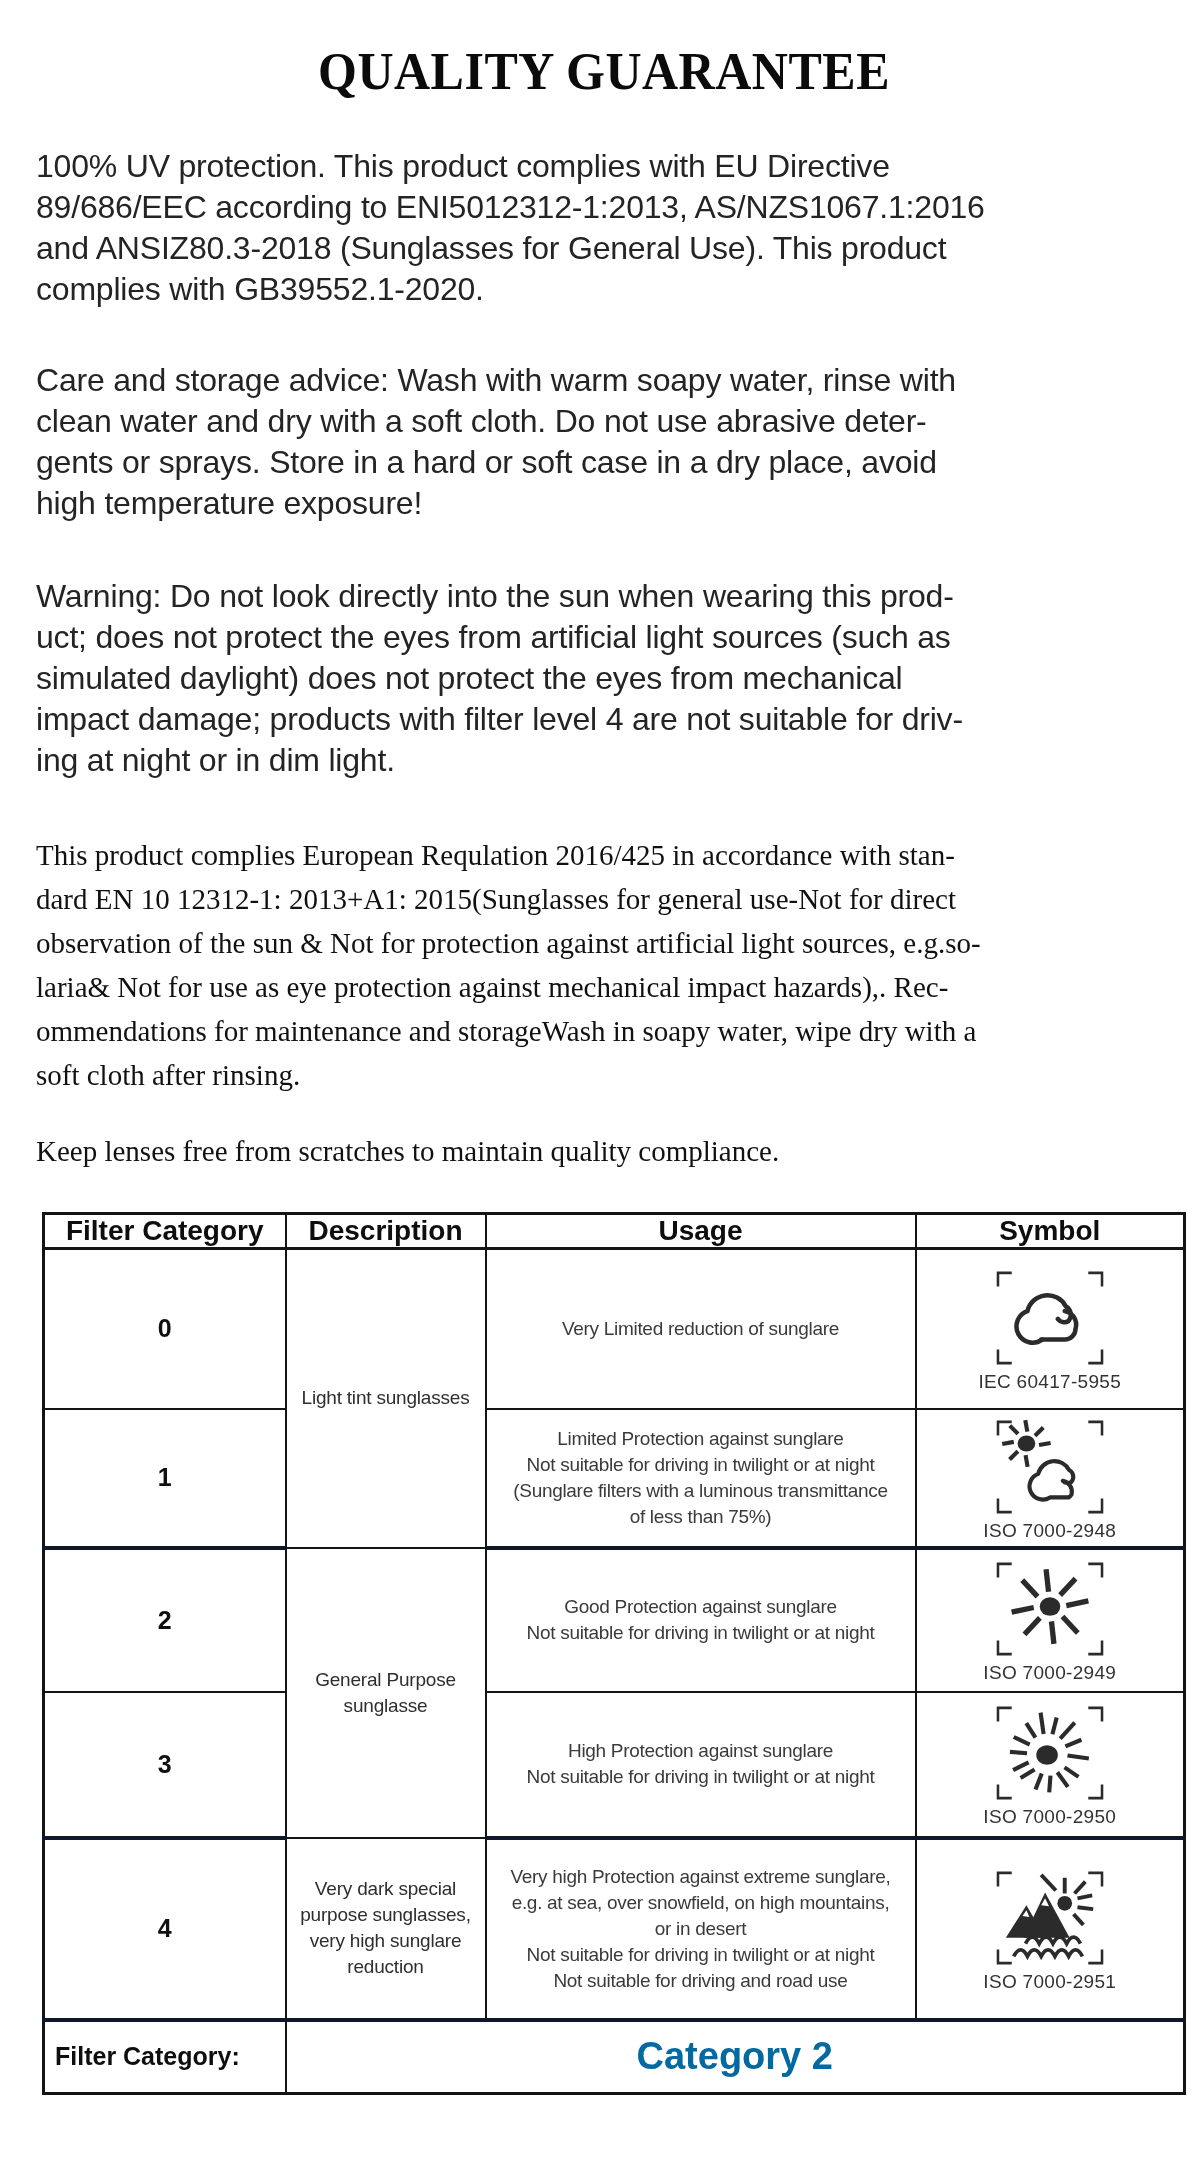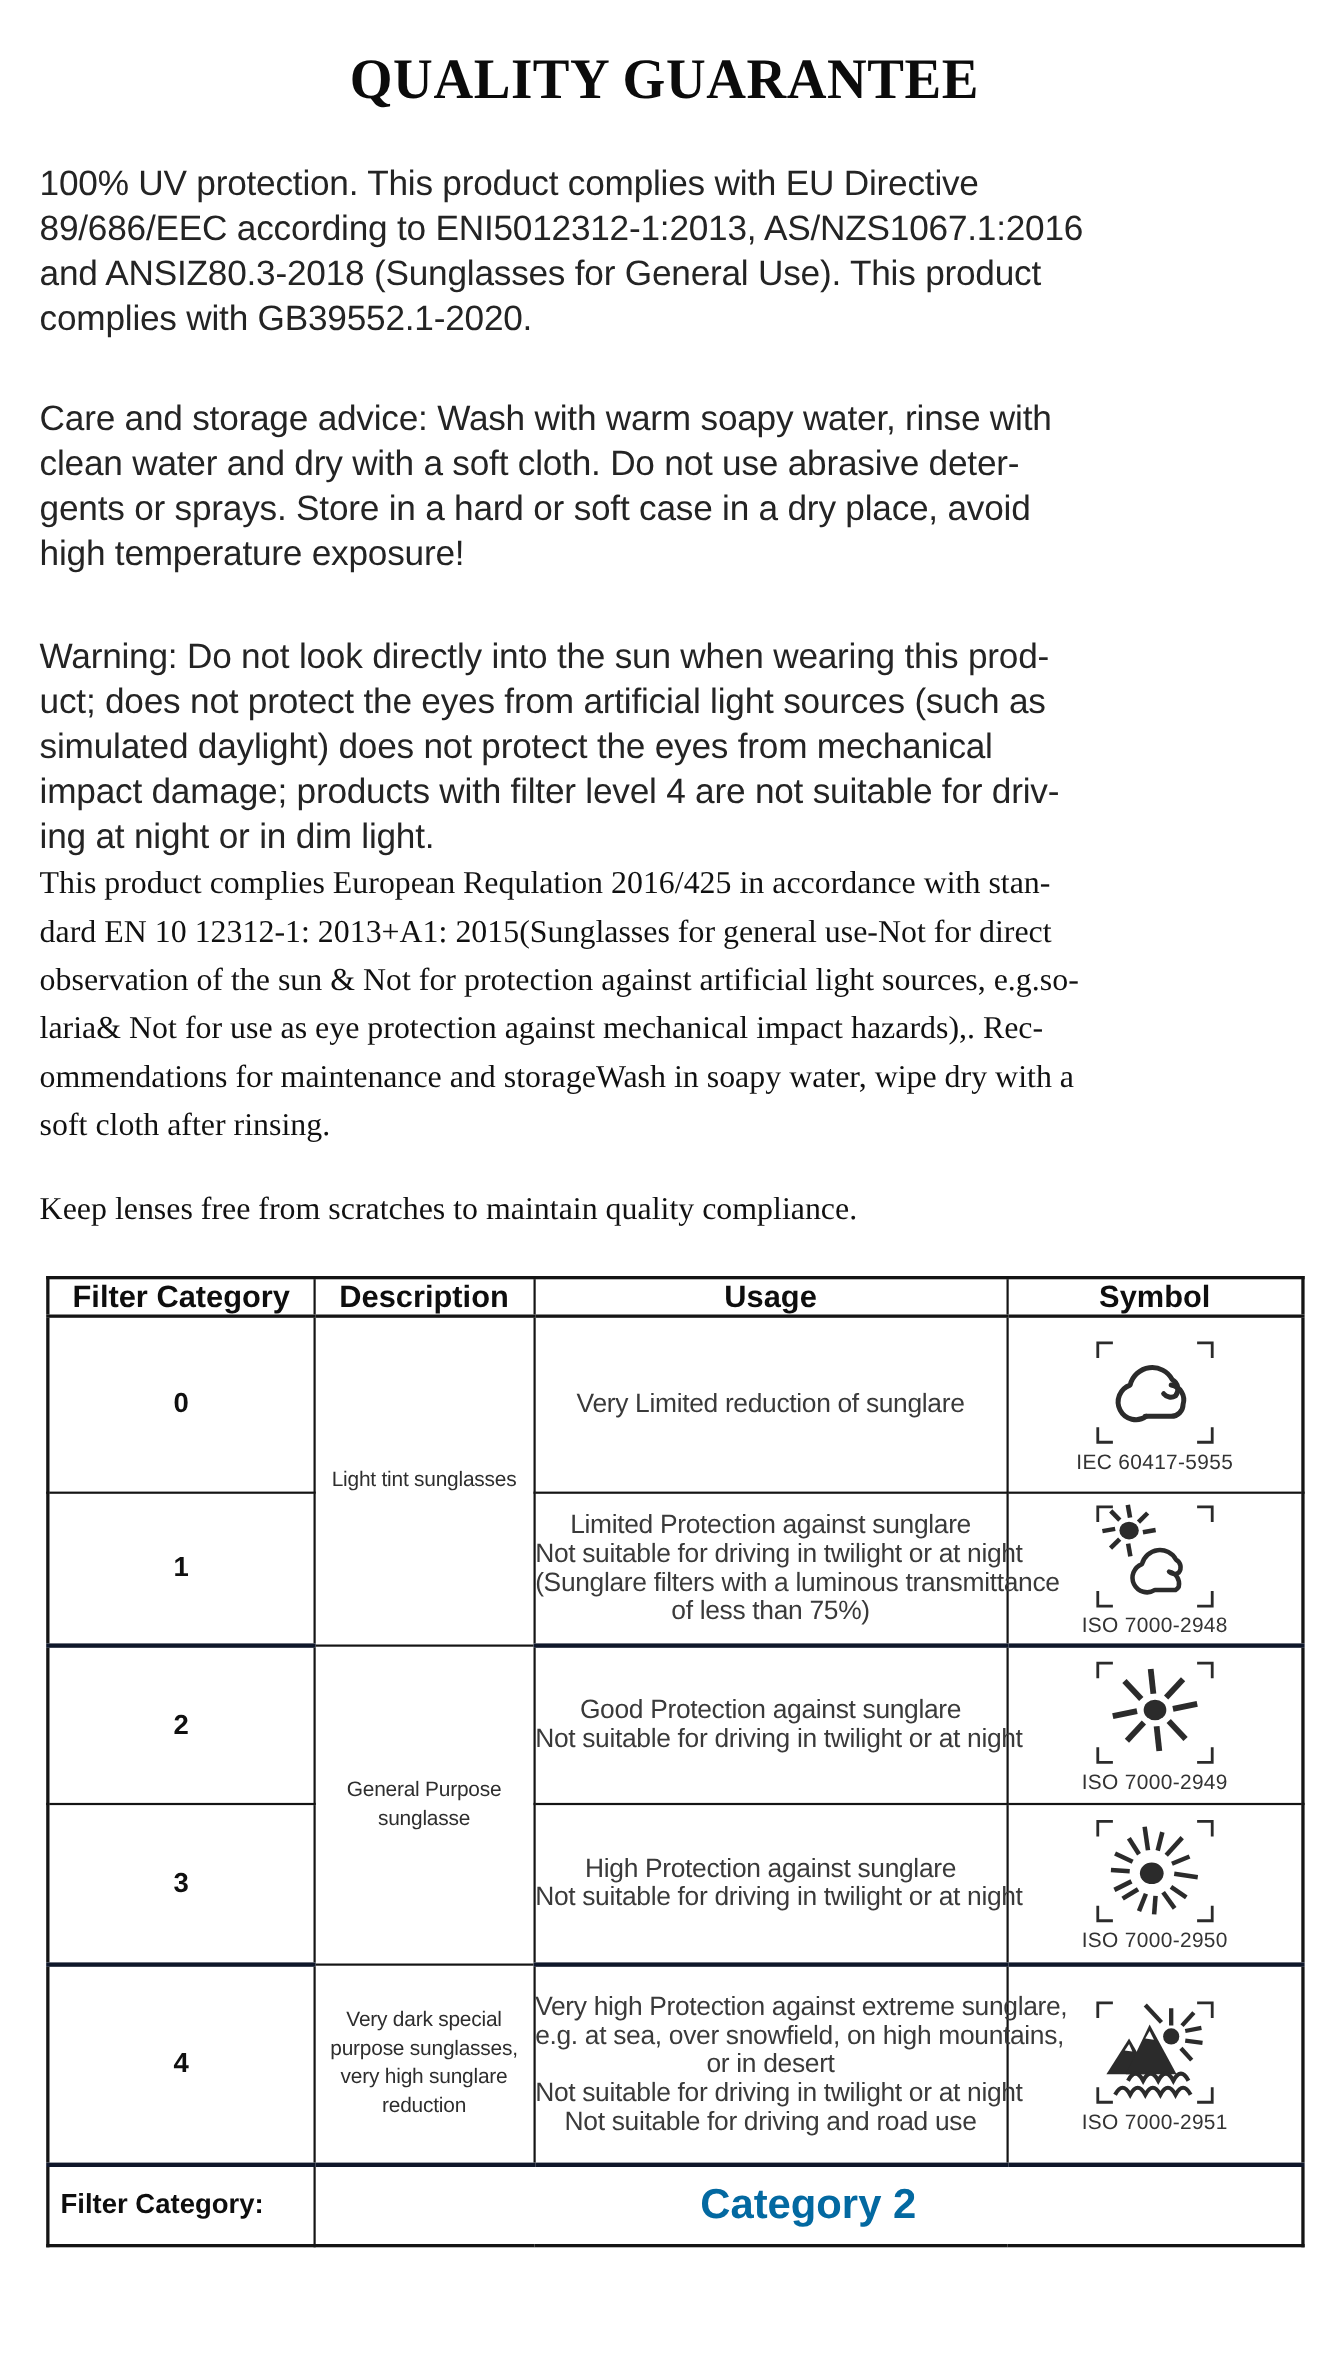--- a/index.html
+++ b/index.html
@@ -33,21 +33,21 @@
   }
   p.serif {
     font-family:"Liberation Serif", serif;
     font-size:29px;
     line-height:44px;
     color:#111111;
   }
   .p-uv        { margin-top:46px; }
   .p-care      { margin-top:50px; }
   .p-warning   { margin-top:52px; }
-  .p-compliance{ }
+  .p-compliance{ margin-top:52px; }
   .p-keep      { margin-top:32px; }
 
   table.filter-table {
     margin-top:39px;
     margin-left:6px;
     border-collapse:collapse;
     table-layout:fixed;
     width:1141px;
     border:3px solid #141414;
   }
@@ -71,21 +71,21 @@
   tr.r3 { height:146px; }
   tr.r4 { height:182px; }
   tr.frow { height:74px;margin-top:43px; }
 
   td.cat  { font-weight:bold; font-size:25px; color:#101010; }
   td.desc {
     font-size:19px; line-height:26px; color:#2e2e2e;
     white-space:pre; letter-spacing:-0.2px;
   }
   td.usage {
-    font-size:24px; line-height:26px; color:#3a3a3a;
+    font-size:19px; line-height:26px; color:#3a3a3a;
     white-space:pre; letter-spacing:-0.3px;
   }
   td.sym { padding:4px 12px; }
   .sym-wrap { display:flex; flex-direction:column; align-items:center; }
   .sym-caption { font-size:19px; color:#333333; letter-spacing:0.3px; margin-top:0px; }
 
   td.flabel {
     font-weight:bold; font-size:25px; text-align:left;
     padding-left:10px; color:#0e0e0e;
   }

